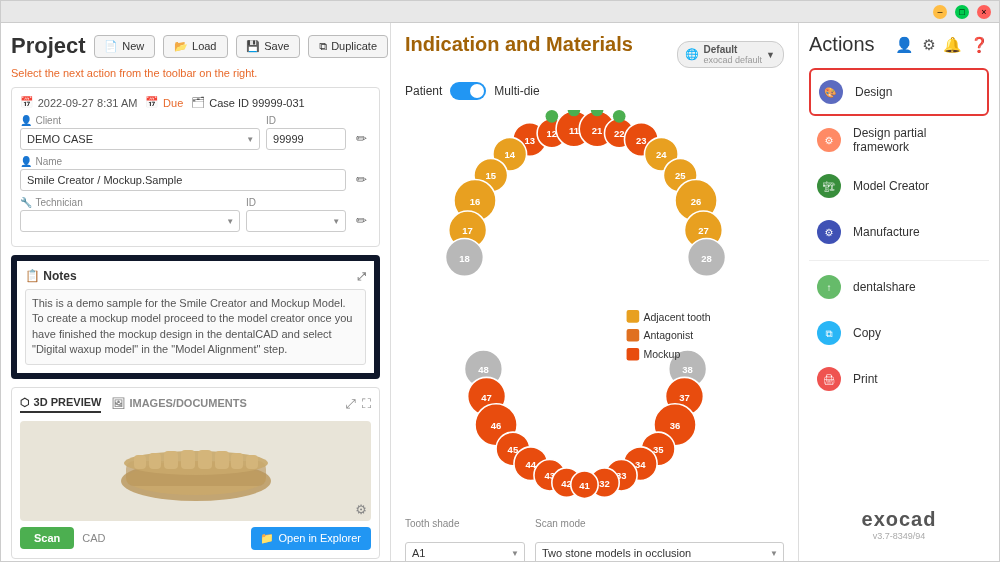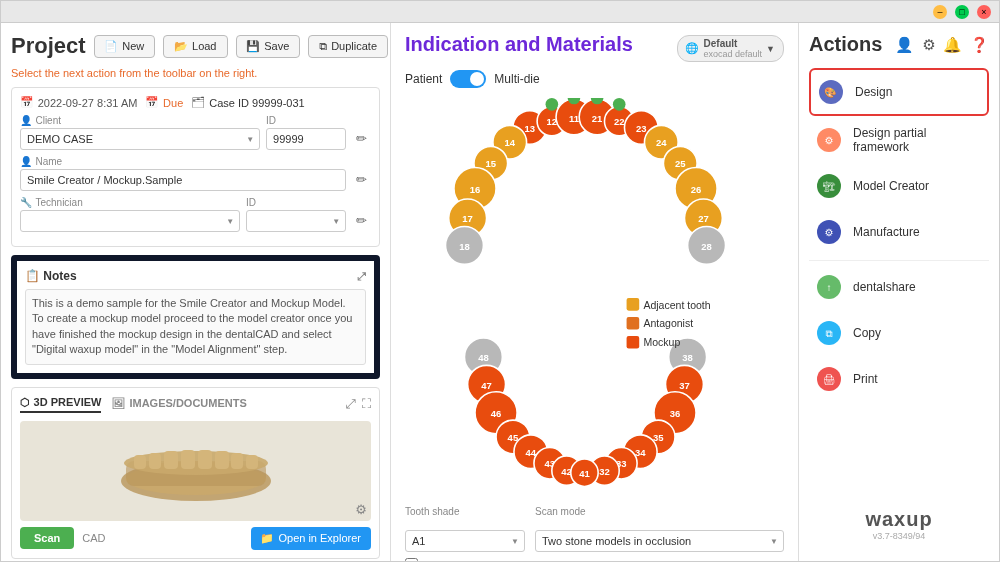--- a/index.html
+++ b/index.html
@@ -52,39 +52,39 @@
     .model-preview { background: #e8e4d8; border-radius: 4px; height: 100px; display: flex; align-items: center; justify-content: center; position: relative; overflow: hidden; margin-bottom: 6px; }
 
     .preview-bottom { display: flex; justify-content: space-between; align-items: flex-start; }
     .scan-btn { background: #4caf50; color: #fff; border: none; border-radius: 4px; padding: 5px 14px; cursor: pointer; font-size: 11px; font-weight: bold; }
     .cad-label { font-size: 11px; color: #888; margin-left: 2px; }
     .open-explorer-btn { background: #2196f3; color: #fff; border: none; border-radius: 4px; padding: 5px 10px; cursor: pointer; font-size: 11px; display: flex; align-items: center; gap: 4px; }
 
     
     .center-panel { flex: 1; display: flex; flex-direction: column; padding: 10px 14px; border-right: 1px solid #ddd; background: #fff; }
 
-    .indication-title { font-size: 20px; color: #6d28d9; margin-bottom: 8px; }
+    .indication-title { font-size: 20px; color: #a16207; margin-bottom: 20px; }
     .patient-bar { display: flex; align-items: center; gap: 8px; margin-bottom: 10px; font-size: 12px; color: #333; }
     .toggle-switch { width: 36px; height: 18px; background: #2196f3; border-radius: 9px; position: relative; cursor: pointer; }
     .toggle-switch::after { content: ''; width: 14px; height: 14px; background: #fff; border-radius: 50%; position: absolute; top: 2px; left: 20px; }
 
     .tooth-diagram { flex: 1; display: flex; align-items: center; justify-content: center; position: relative; }
 
     .bottom-controls { display: flex; gap: 10px; align-items: flex-end; margin-top: 8px; }
     .control-group { display: flex; flex-direction: column; gap: 13px; }
     .control-label { font-size: 10px; color: #888; }
     .control-select { border: 1px solid #ccc; border-radius: 3px; padding: 4px 6px; font-size: 11px; background: #fff; color: #333; width: 120px; }
     .control-select-wide { width: 220px; }
     .checkbox-row { display: flex; align-items: center; gap: 5px; font-size: 11px; color: #555; margin-top: 6px; }
 
     
     .right-panel { width: 200px; background: #fff; display: flex; flex-direction: column; padding: 10px; }
 
     .right-header { display: flex; align-items: center; justify-content: space-between; margin-bottom: 12px; }
-    .actions-title { font-size: 20px; font-weight: bold; color: #333; }
+    .actions-title { font-size: 20px; font-weight: normal; color: #333; }
     .right-icons { display: flex; gap: 8px; align-items: center; }
     .header-icon { color: #555; cursor: pointer; font-size: 15px; background: none; border: none; }
 
     .action-item { display: flex; align-items: center; gap: 10px; padding: 8px 6px; cursor: pointer; border-radius: 4px; margin-bottom: 2px; }
     .action-item.selected { border: 2px solid #e53935; border-radius: 6px; }
     .action-icon { width: 28px; height: 28px; display: flex; align-items: center; justify-content: center; }
     .action-label { font-size: 12px; color: #333; }
 
     .action-divider { height: 1px; background: #eee; margin: 4px 0; }
 
@@ -499,18 +499,18 @@
         <div class="action-icon">
           <svg width="28" height="28" viewBox="0 0 28 28">
             <circle cx="14" cy="14" r="12" fill="#ef5350"></circle>
             <text x="14" y="18" text-anchor="middle" fill="#fff" font-size="10">🖨</text>
           </svg>
         </div>
         <span class="action-label">Print</span>
       </div>
 
       <div class="exocad-logo">
-        <div class="exocad-text">waxup</div>
+        <div class="exocad-text">exocad</div>
         <div class="version-text">v3.7-8349/94</div>
       </div>
     </div>
   </div>
 </div>
 
 </body></html>

